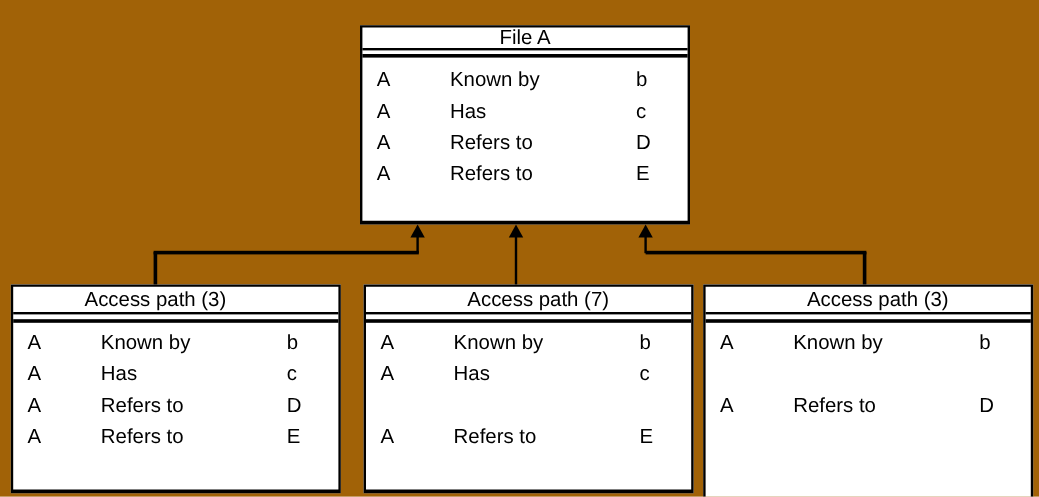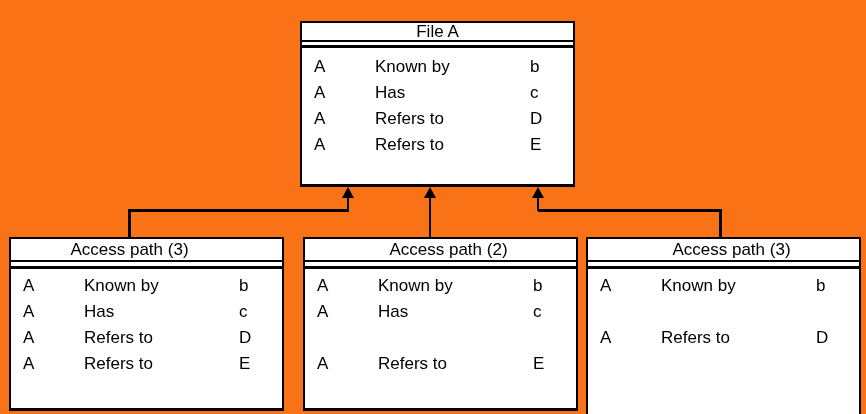--- a/index.html
+++ b/index.html
@@ -1,20 +1,20 @@
 <!DOCTYPE html>
 <html><head>
 <meta charset="utf-8">
 <style>
   html, body { margin: 0; padding: 0; background: #ffffff; }
   .diagram {
     position: relative;
     width: 866px;
     height: 414px;
-    background: #f97316;
+    background: #a16207;
     font-family: "Liberation Sans", sans-serif;
     color: #000000;
     overflow: hidden;
   }
   .entity-box {
     position: absolute;
     box-sizing: border-box;
     border: 2px solid #000000;
     border-bottom-width: 3px;
     background: #ffffff;
@@ -106,21 +106,21 @@
         </div>
         <div class="fact-row">
           <span class="col-subject">A</span>
           <span class="col-verb">Refers to</span>
           <span class="col-object">E</span>
         </div>
       </div>
   </div>
 
   <div class="entity-box" style="left:303px; top:237px; width:275px; height:174px;">
-    <div class="entity-title title-shift-right">Access path (2)</div>
+    <div class="entity-title title-shift-right">Access path (7)</div>
     <div class="entity-sep"></div>
     <div class="rows">
         <div class="fact-row">
           <span class="col-subject">A</span>
           <span class="col-verb">Known by</span>
           <span class="col-object">b</span>
         </div>
         <div class="fact-row">
           <span class="col-subject">A</span>
           <span class="col-verb">Has</span>

